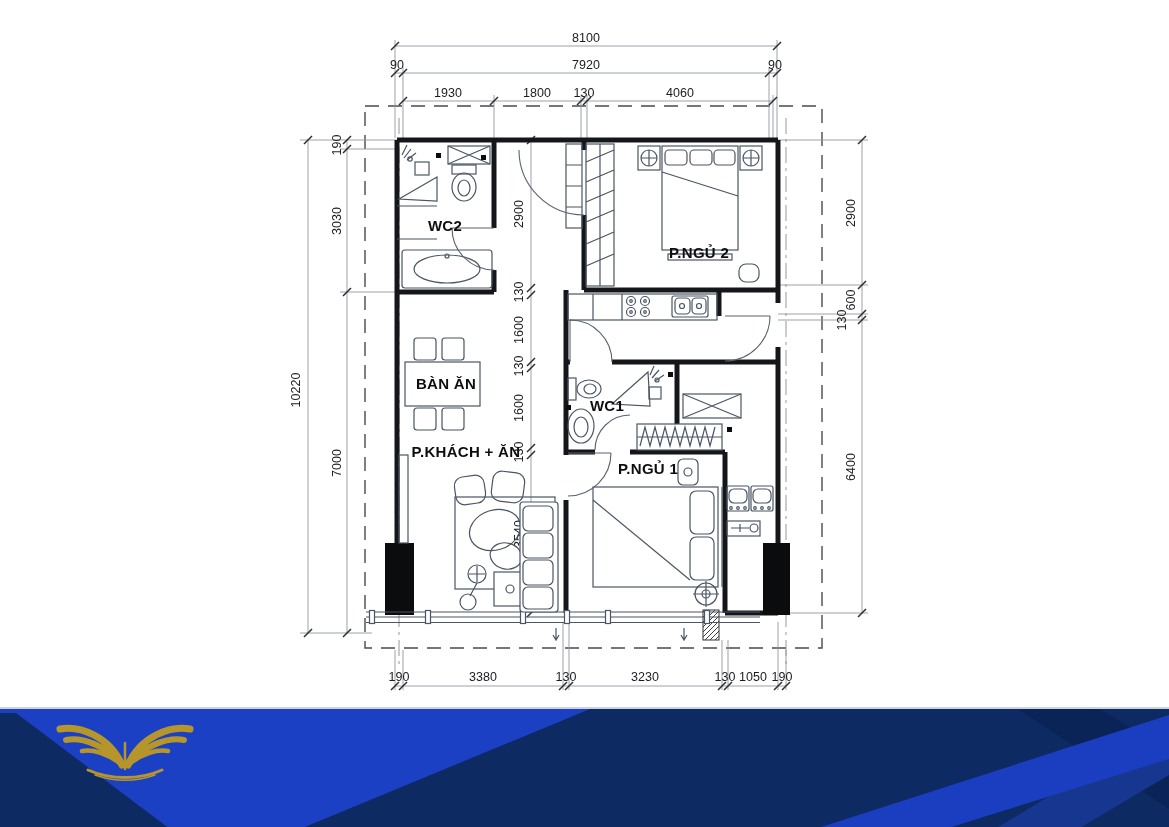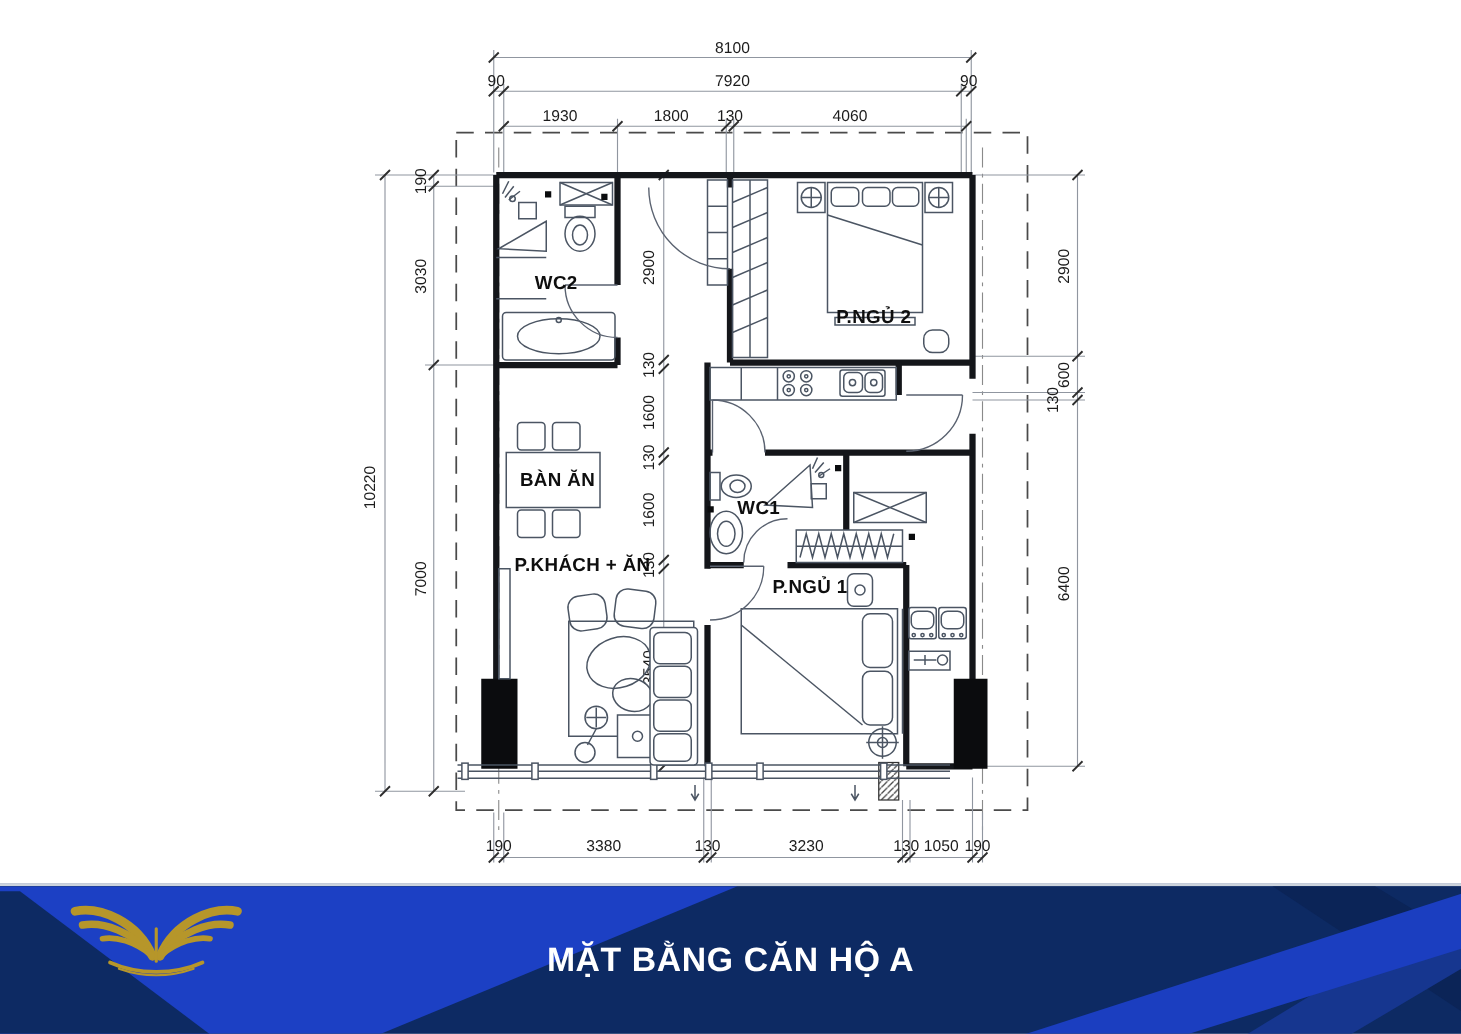--- a/index.html
+++ b/index.html
@@ -314,16 +314,15 @@
       <path d="M88,52 C104,32 128,24 144,27" stroke-width="6"></path>
       <path d="M88,52 C102,40 118,36 128,38" stroke-width="4.5"></path>
       <path d="M82,52 C70,24 40,12 20,16" stroke-width="7"></path>
       <path d="M82,52 C66,32 42,24 26,27" stroke-width="6"></path>
       <path d="M82,52 C68,40 52,36 42,38" stroke-width="4.5"></path>
       <path d="M85,30 V56" stroke-width="2.5"></path>
       <path d="M48,57 C70,67 100,67 122,57" stroke-width="3"></path>
       <path d="M55,62 C75,69 95,69 115,62" stroke-width="1.5"></path>
     </g>
   </svg>
-  <div id="banner-title">MẶT BẰNG CĂN HỘ A</div>
 </div>
 
 </div>
 
 </body></html>

